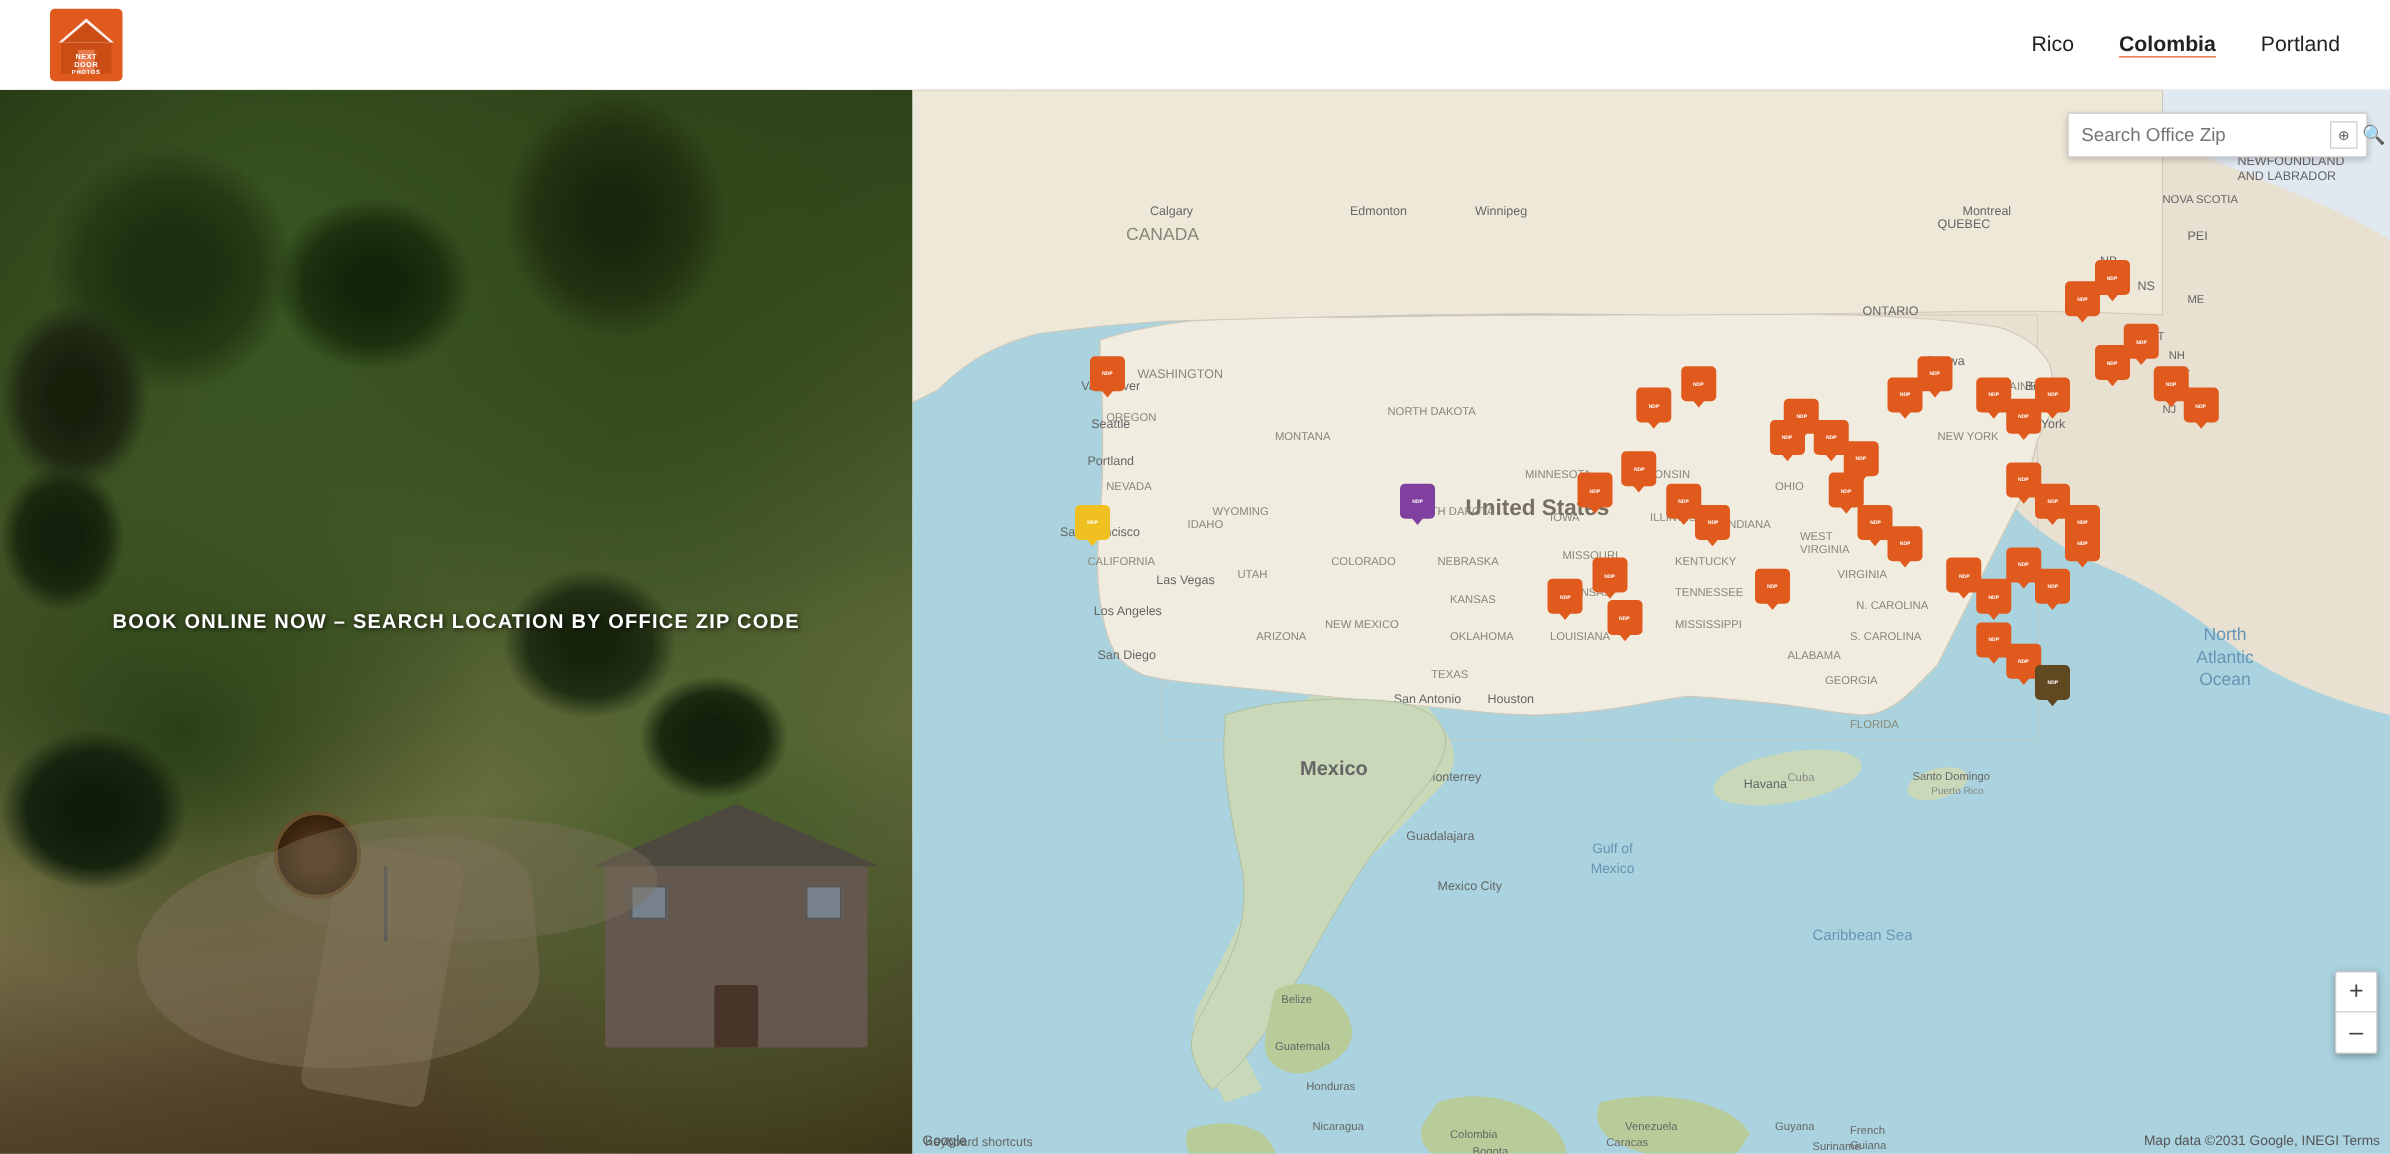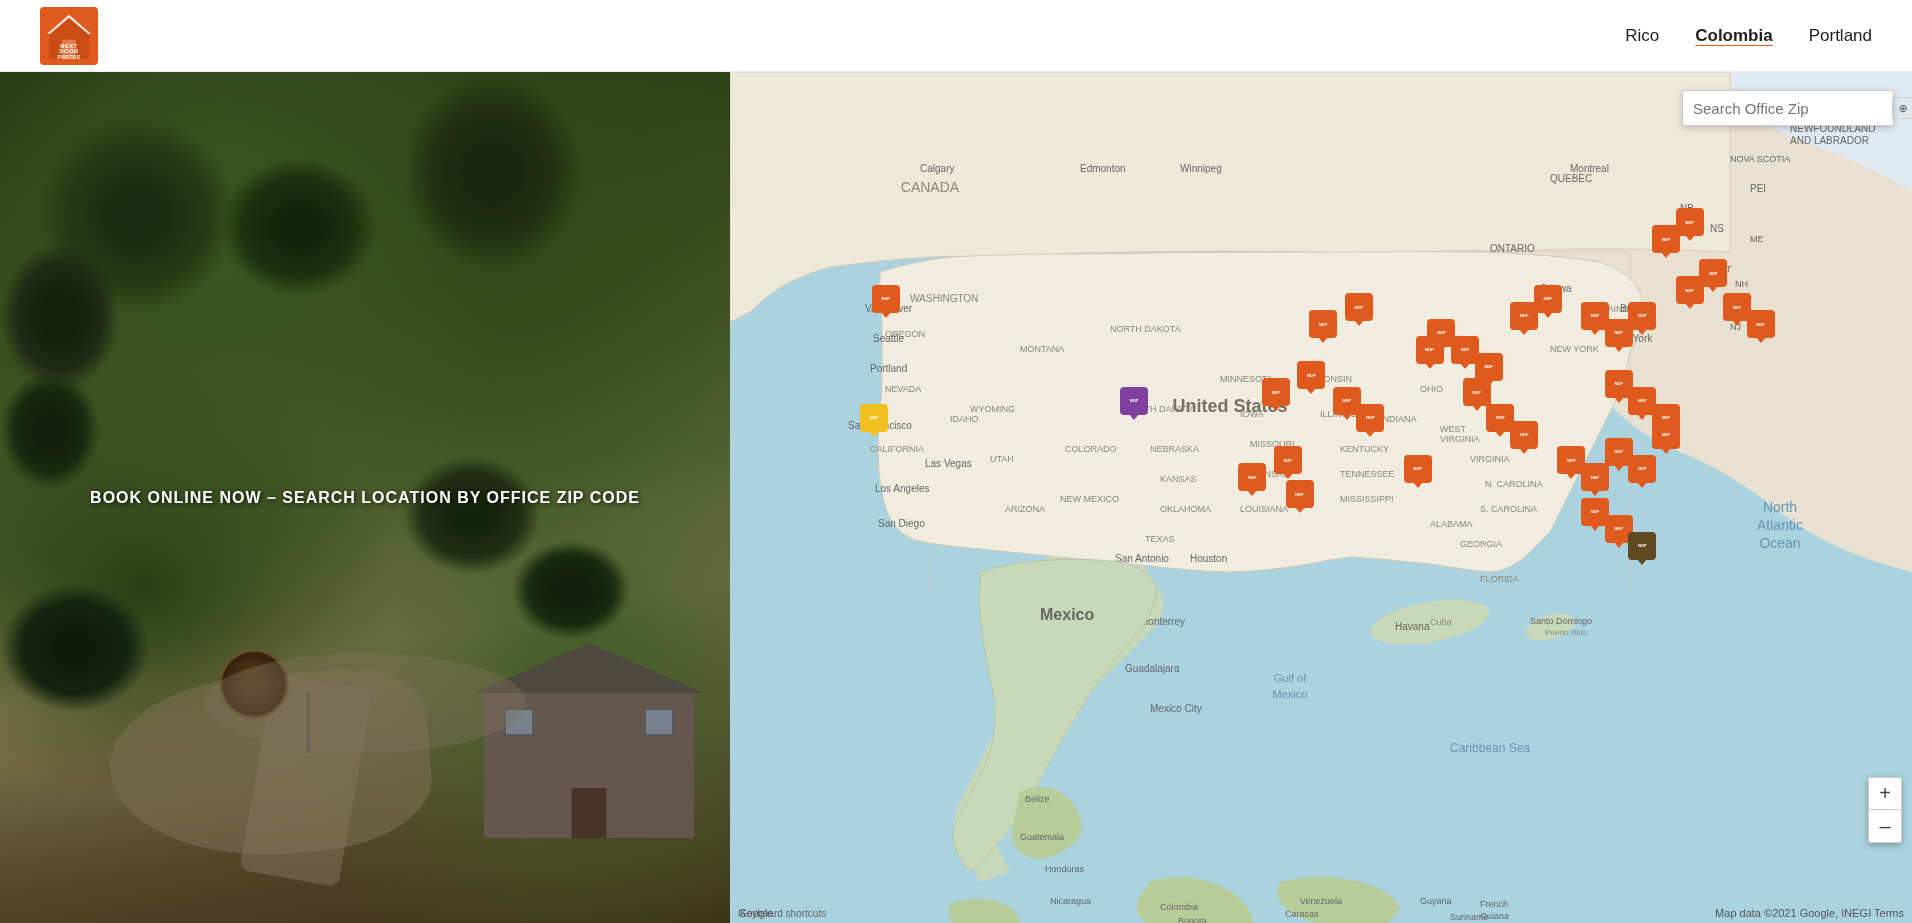--- a/index.html
+++ b/index.html
@@ -203,21 +203,21 @@
     #search-bar {
       position: absolute;
       top: 18px;
       right: 18px;
       display: flex;
       align-items: center;
       background: #fff;
       border: 1px solid #ccc;
       border-radius: 2px;
       padding: 6px 10px;
-      width: 212px;
+      width: 240px;
       box-shadow: 0 2px 6px rgba(0,0,0,0.2);
       z-index: 10;
     }
     #search-input {
       border: none;
       outline: none;
       font-size: 15px;
       color: #888;
       flex: 1;
       background: transparent;
@@ -779,19 +779,19 @@
 
       <div id="zoom-controls">
         <div class="zoom-btn">+</div>
         <div class="zoom-btn">–</div>
       </div>
 
       <div id="map-attribution">
         <span>Google</span>
       </div>
       <div id="map-attribution-right">
-        <span>Map data ©2021 Google, INEGI   Terms</span>
+        <span>Map data ©2031 Google, INEGI   Terms</span>
       </div>
 
     </div>
   </div>
 
 </div>
 
 </body></html>

